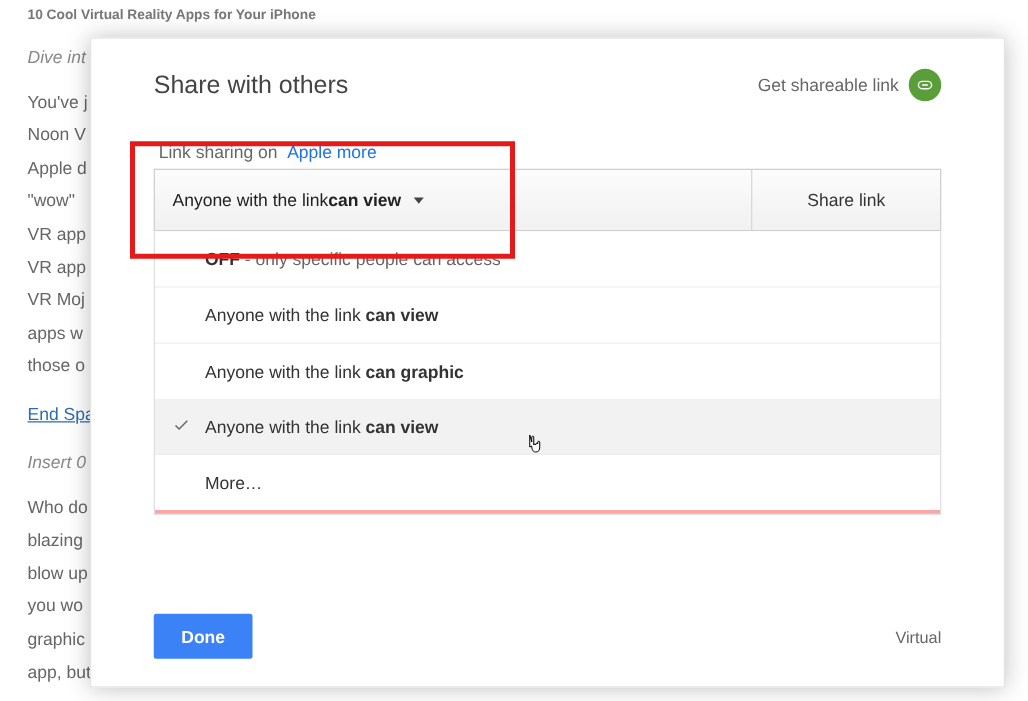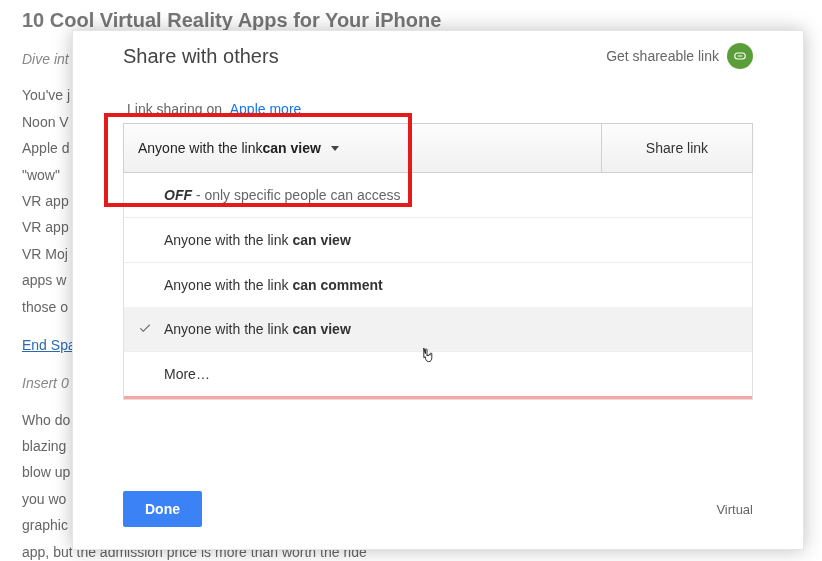--- a/index.html
+++ b/index.html
@@ -18,40 +18,40 @@
     position: absolute;
     top: 0; left: 0;
     width: 822px;
     padding: 0 22px;
     color: #666;
     line-height: 1.6;
   }
   .bg-title {
     font-weight: bold;
     color: #777;
-    font-size: 20px;
+    font-size: 11px;
     margin: 4px 0 12px;
   }
   .bg-italic { font-style: italic; color: #888; margin: 6px 0 14px; }
   .bg-p { margin: 4px 0; color: #666; font-size: 14px; }
   .bg-link { color: #2b6cb0; text-decoration: underline; }
   .dialog-shadow {
     position: absolute;
     top: 30px;
     left: 72px;
     width: 732px;
     height: 520px;
     background: #fff;
     box-shadow: 0 0 18px rgba(0,0,0,.25);
     border: 1px solid #e5e5e5;
   }
   .dialog-inner {
     position: absolute;
     top: 0; left: 0; right: 0; bottom: 0;
-    padding: 12px 50px 20px 50px;
+    padding: 24px 50px 20px 50px;
     border-radius: 25px;
   }
   .dlg-header {
     display: flex;
     justify-content: space-between;
     align-items: center;
     margin-bottom: 32px;
   }
   .dlg-title {
     font-size: 20px;
@@ -138,21 +138,21 @@
     padding: 14px 40px 14px 40px;
     border-bottom: 1px solid #eee;
     color: #333;
     font-size: 14px;
     position: relative;
     cursor: pointer;
   }
   .dd-item.selected { background: #f2f2f2; }
   .dd-item b { font-weight: bold; }
   .dd-off { color: #333; }
-  .dd-off b { font-weight: bold; font-style: italic; }
+  .dd-off b { font-weight: bold; }
   .dd-off .muted { color: #666; font-weight: normal; }
   .check {
     position: absolute;
     left: 14px; top: 14px;
     width: 14px; height: 14px;
     color: #666;
   }
   .dd-item.last { border-bottom: 3px solid #fca5a5; }
 
   .cursor {
@@ -240,21 +240,21 @@
     </div>
 
     <div class="dropdown">
       <div class="dd-item dd-off">
         <b>OFF</b><span class="muted"> - only specific people can access</span>
       </div>
       <div class="dd-item">
         <span>Anyone with the link </span><b>can view</b>
       </div>
       <div class="dd-item" style="border-bottom:none;">
-        <span>Anyone with the link </span><b>can comment</b>
+        <span>Anyone with the link </span><b>can graphic</b>
       </div>
       <div class="dd-item selected">
         <span class="check">
           <svg viewBox="0 0 24 24" width="14" height="14">
               <path fill="#666" d="M9 16.17 4.83 12 3.41 13.41 9 19l12-12-1.41-1.41z"></path>
             </svg>
         </span>
         <span>Anyone with the link </span><b>can view</b>
       </div>
       <div class="dd-item last">More…</div>

